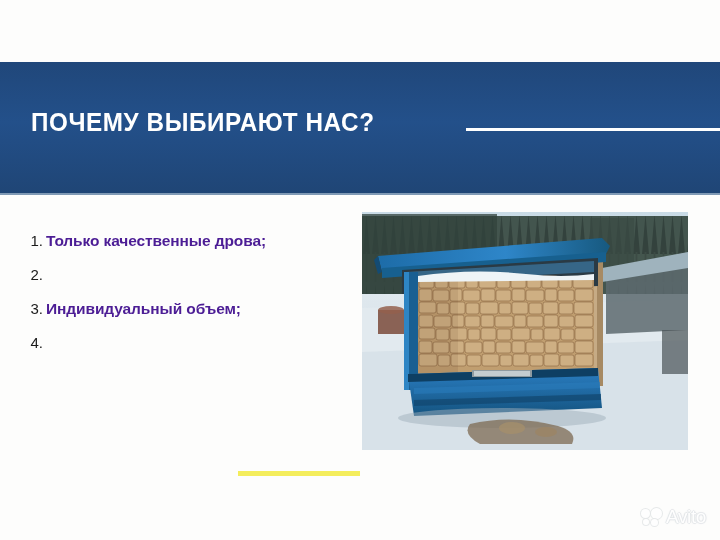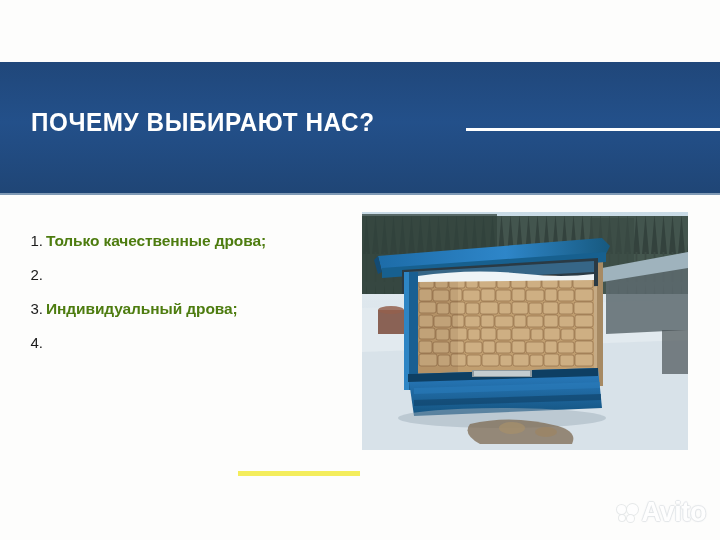--- a/index.html
+++ b/index.html
@@ -81,21 +81,21 @@
     text-align: right;
     padding-right: 3px;
     font-weight: normal;
     font-size: 15px;
     color: #1b1b1b;
     flex: none;
   }
   .benefit-text {
     font-weight: bold;
     font-size: 15.5px;
-    color: #4d7c0f;
+    color: #4c1d95;
     letter-spacing: -0.1px;
   }
 
   
   .photo {
     position: absolute;
     left: 362px;
     top: 212px;
     width: 326px;
     height: 238px;
@@ -130,22 +130,22 @@
     display: block;
     border-radius: 50%;
     background: #ffffff;
     box-shadow: 0 0 0 1px rgba(225,228,230,0.9);
   }
   .wm-mark i.d1 { width: 9px;  height: 9px;  left: 0px;  top: 2px; }
   .wm-mark i.d2 { width: 6px;  height: 6px;  left: 2px;  top: 12px; }
   .wm-mark i.d3 { width: 11px; height: 11px; left: 10px; top: 1px; }
   .wm-mark i.d4 { width: 7px;  height: 7px;  left: 10px; top: 12px; }
   .wm-text {
-    font-size: 27px;
-    font-weight: bold;
+    font-size: 19px;
+    font-weight: normal;
     color: #ffffff;
     letter-spacing: -0.4px;
     text-shadow:
       0 0 1px rgba(220,224,227,0.95),
        1px 0 1px rgba(220,224,227,0.8),
       -1px 0 1px rgba(220,224,227,0.8),
        0 1px 1px rgba(220,224,227,0.8),
        0 -1px 1px rgba(220,224,227,0.8);
   }
 </style>
@@ -166,21 +166,21 @@
       <span class="benefit-num">1.</span>
       <span class="benefit-text">Только качественные дрова;</span>
     </div>
 
     <div class="benefit-row">
       <span class="benefit-num">2.</span>
     </div>
 
     <div class="benefit-row">
       <span class="benefit-num">3.</span>
-      <span class="benefit-text">Индивидуальный дрова;</span>
+      <span class="benefit-text">Индивидуальный объем;</span>
     </div>
 
     <div class="benefit-row">
       <span class="benefit-num">4.</span>
     </div>
 
   </div>
 
   <div class="photo">
     <svg viewBox="0 0 326 238" preserveAspectRatio="none">

